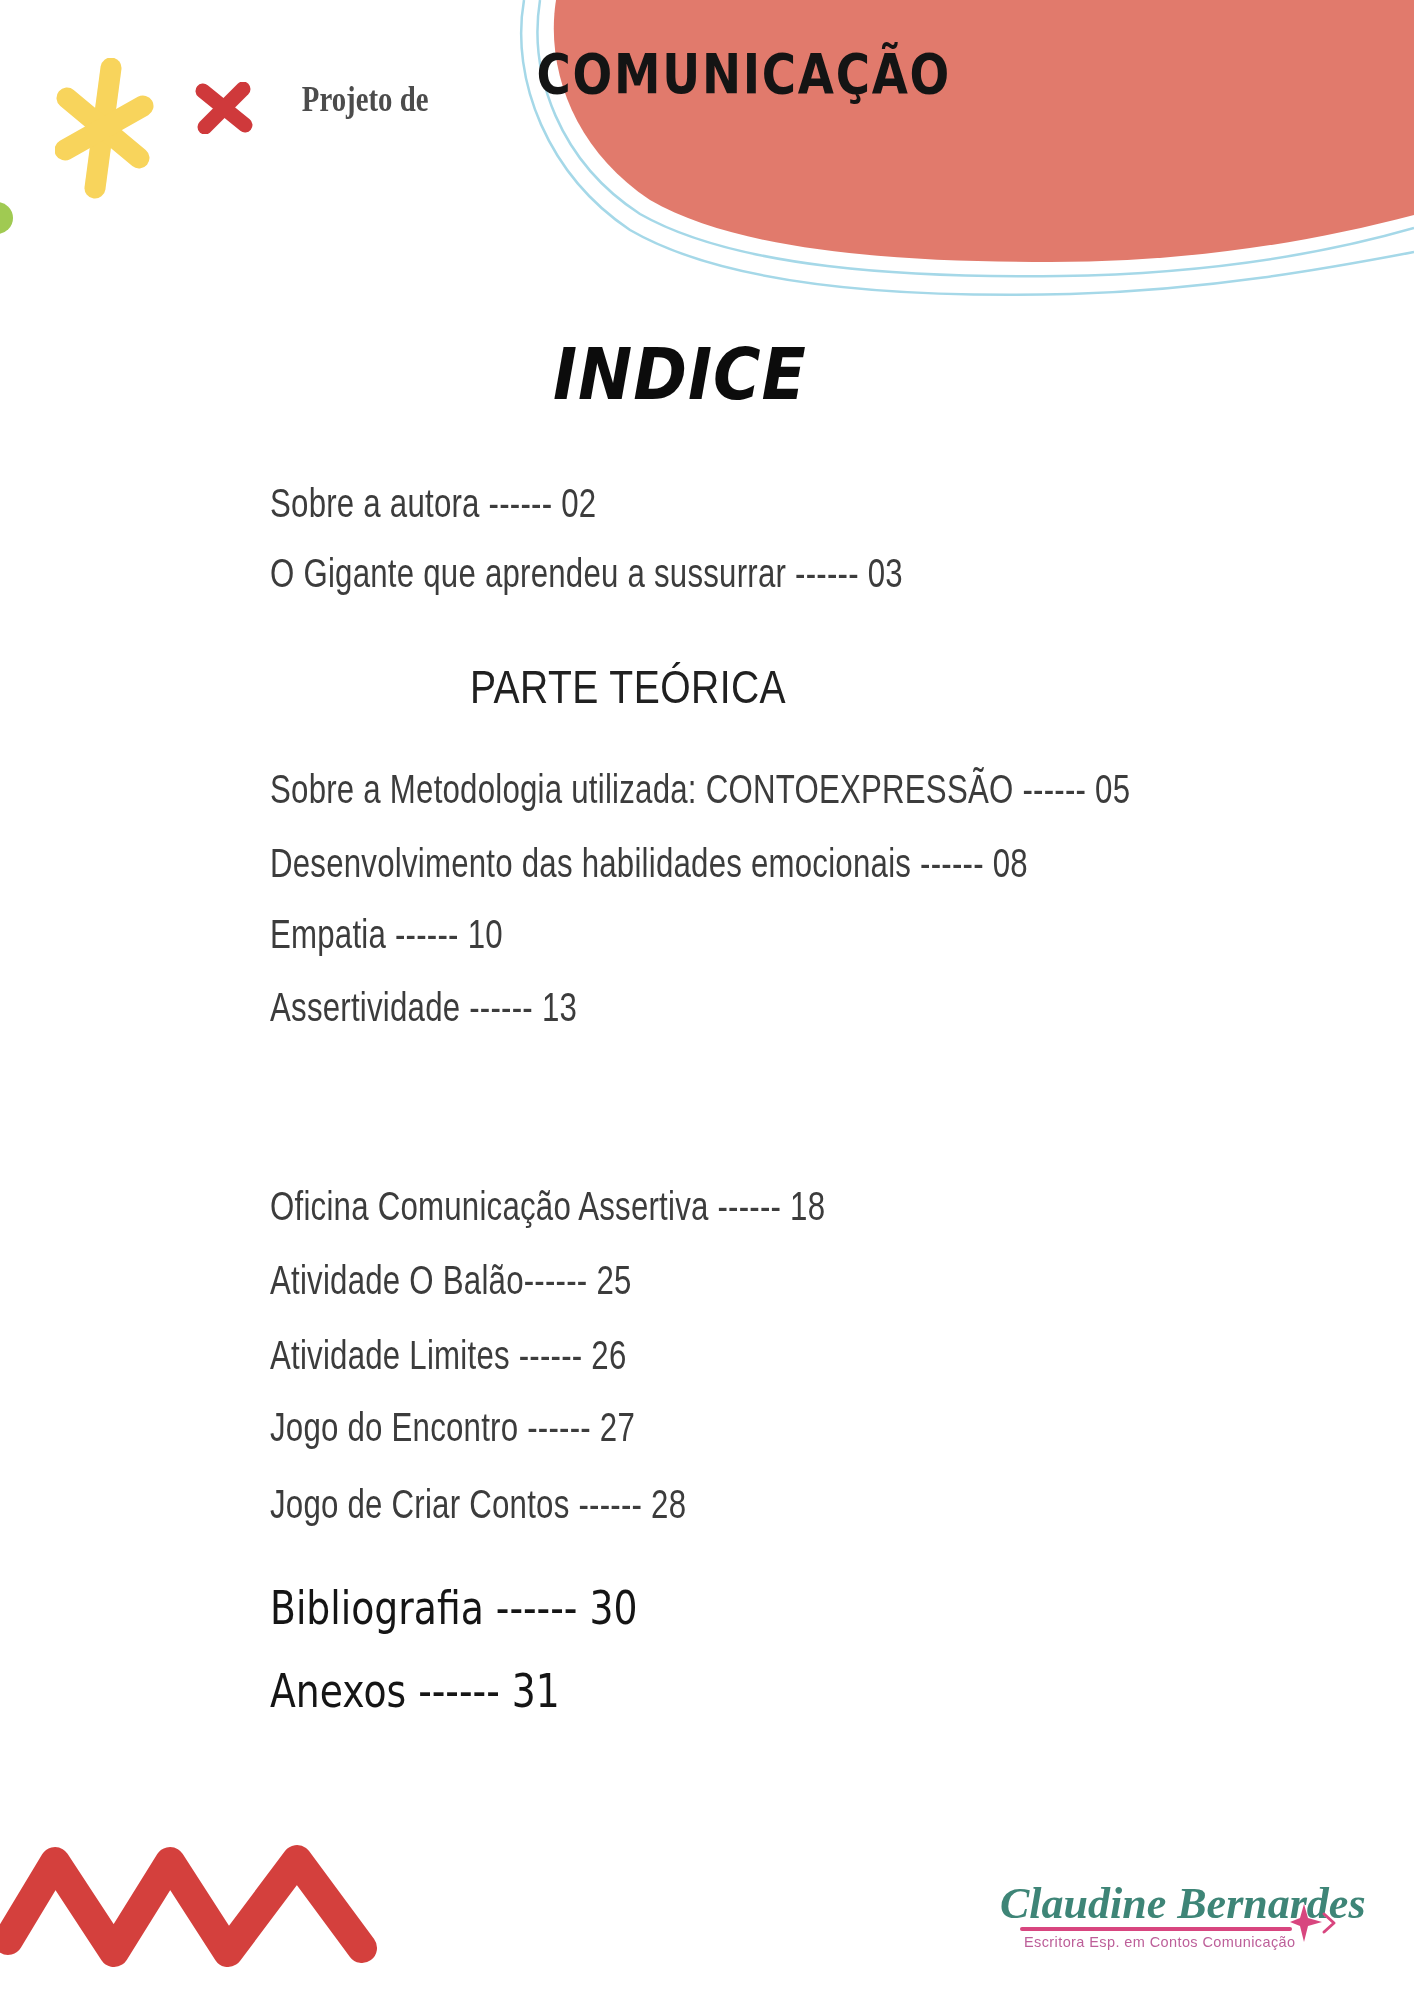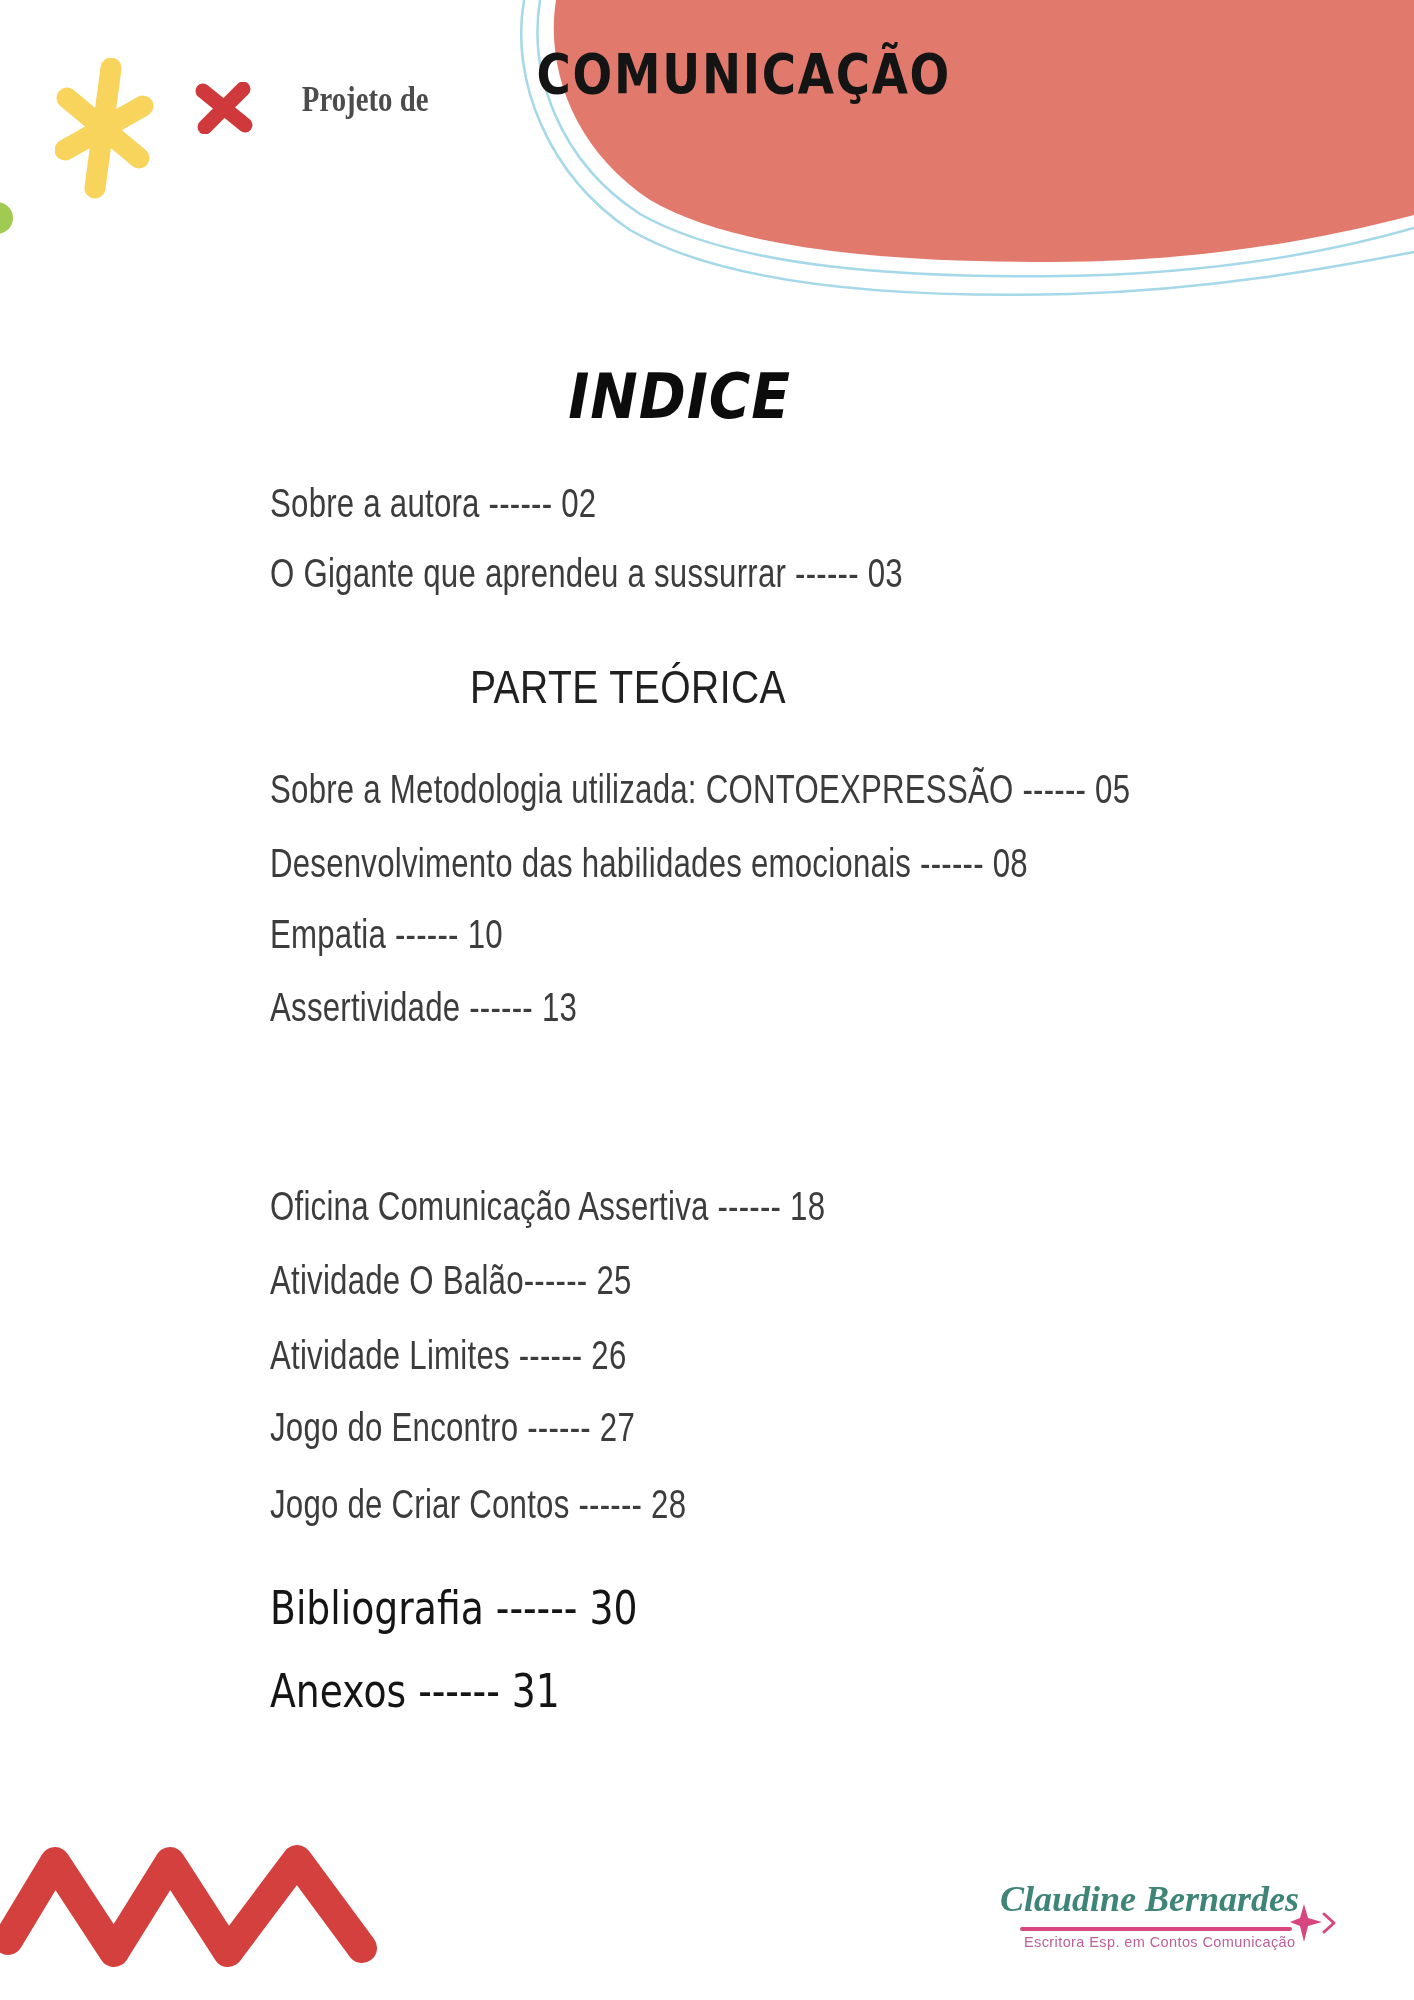--- a/index.html
+++ b/index.html
@@ -22,21 +22,21 @@
   .badge-text{
     position:absolute;left:500px;top:44px;width:660px;text-align:left;
     font-family:"DejaVu Sans",sans-serif;font-weight:700;color:#141414;
   }
   .badge-line{font-size:55px;line-height:60px;letter-spacing:2px;}
   .badge-line .scale{display:inline-block;transform:scaleX(.85);white-space:nowrap;}
   
   .doc-title{
     position:absolute;left:0;top:332px;width:1360px;text-align:center;
     font-family:"DejaVu Sans",sans-serif;font-weight:700;font-style:italic;
-    font-size:63px;color:#0c0c0c;letter-spacing:1px;margin-top:28px;
+    font-size:72px;color:#0c0c0c;letter-spacing:1px;
   }
   .doc-title .scale{display:inline-block;transform:scaleX(.9);white-space:nowrap;}
   
   .toc-line{
     position:absolute;left:270px;font-size:40px;line-height:52px;color:#3c3c3c;
     transform:scaleX(.78);transform-origin:0 50%;white-space:nowrap;letter-spacing:.3px;
   }
   .toc-heading{
     position:absolute;left:264px;width:550px;text-align:right;
     font-size:46px;line-height:60px;color:#202020;letter-spacing:.5px;
@@ -45,21 +45,21 @@
   .toc-closing{
     position:absolute;left:270px;font-family:"DejaVu Sans",sans-serif;
     font-size:46px;line-height:60px;color:#151515;
     transform:scaleX(.82);transform-origin:0 50%;white-space:nowrap;
   }
   
   .zigzag{position:absolute;left:0;top:1838px;width:400px;height:145px;}
   .signature{position:absolute;left:1000px;top:1878px;width:360px;height:90px;}
   .sig-name{
     position:absolute;left:0;top:0;font-family:cursive;font-style:italic;
-    font-size:36px;color:#3e8577;white-space:nowrap;font-weight:600;
+    font-size:44px;color:#3e8577;white-space:nowrap;font-weight:600;
   }
   .sig-underline{position:absolute;left:20px;top:49px;width:272px;height:4px;background:#d8467f;border-radius:2px;}
   .sig-star{position:absolute;left:288px;top:24px;width:52px;height:42px;}
   .sig-subtitle{
     position:absolute;left:24px;top:56px;font-size:14.5px;letter-spacing:.4px;
     color:#bd5f99;white-space:nowrap;
   }
 </style>
 </head>
 <body>

